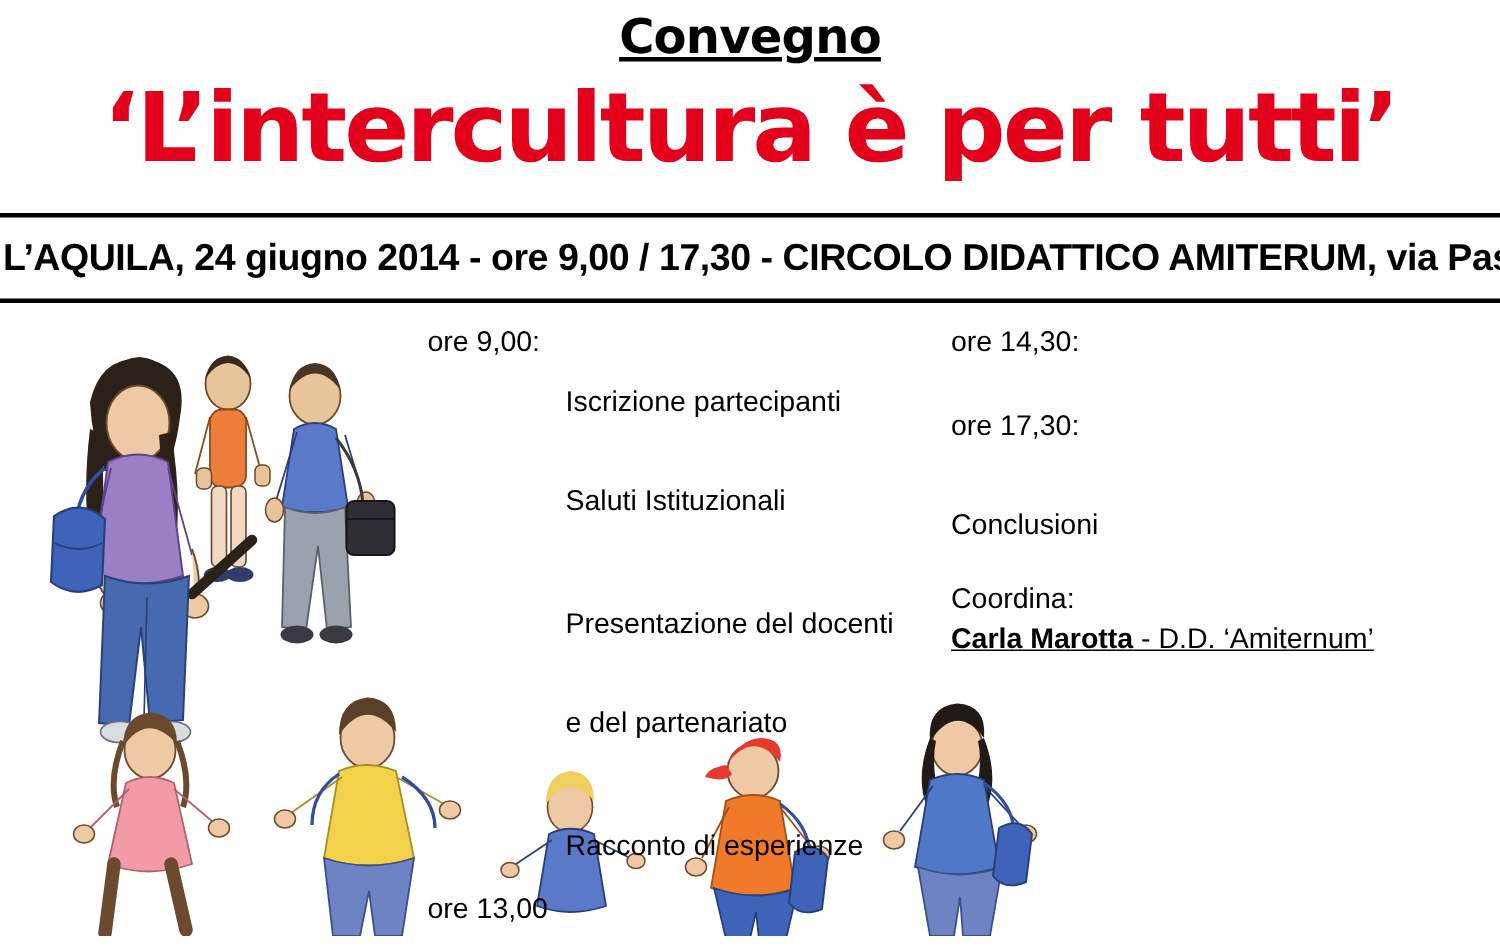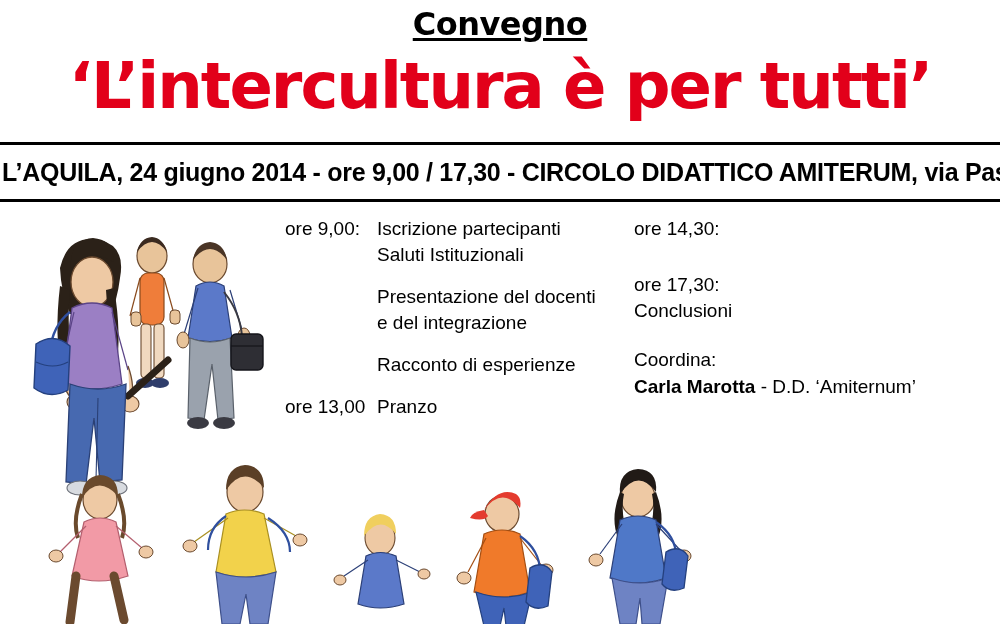--- a/index.html
+++ b/index.html
@@ -109,29 +109,29 @@
     line-height: 26px;
     white-space: nowrap;
     padding-right: 8px;
   }
   .prog-time.w-left { width: 84px; }
   .prog-time.w-right { width: 96px; }
   .prog-desc {
     font-size: 19px;
     line-height: 26px;
   }
-  .prog-desc div { white-space: nowrap; }
+  .prog-desc div { white-space: nowrap; margin-top: 40px; }
 
   .coordina-block {
     margin-top: 22px;
     font-size: 19px;
     line-height: 27px;
   }
   .coordina-name { font-weight: bold; }
-  .coordina-line { white-space: nowrap; }
+  .coordina-line { white-space: nowrap; text-decoration: underline; }
 </style>
 </head>
 <body>
 
 <div class="poster-header">
   <div class="kicker">Convegno</div>
   <div class="main-title">‘L’intercultura è per tutti’</div>
 </div>
 
 <div class="rule"></div>
@@ -280,21 +280,21 @@
       <div class="prog-time w-left">ore 9,00:</div>
       <div class="prog-desc">
         <div>Iscrizione partecipanti</div>
         <div>Saluti Istituzionali</div>
       </div>
     </div>
     <div class="prog-row">
       <div class="prog-time w-left"></div>
       <div class="prog-desc">
         <div>Presentazione del docenti</div>
-        <div>e del integrazione</div>
+        <div>e del partenariato</div>
       </div>
     </div>
     <div class="prog-row">
       <div class="prog-time w-left"></div>
       <div class="prog-desc">
         <div>Racconto di esperienze</div>
       </div>
     </div>
     <div class="prog-row">
       <div class="prog-time w-left">ore 13,00</div>

